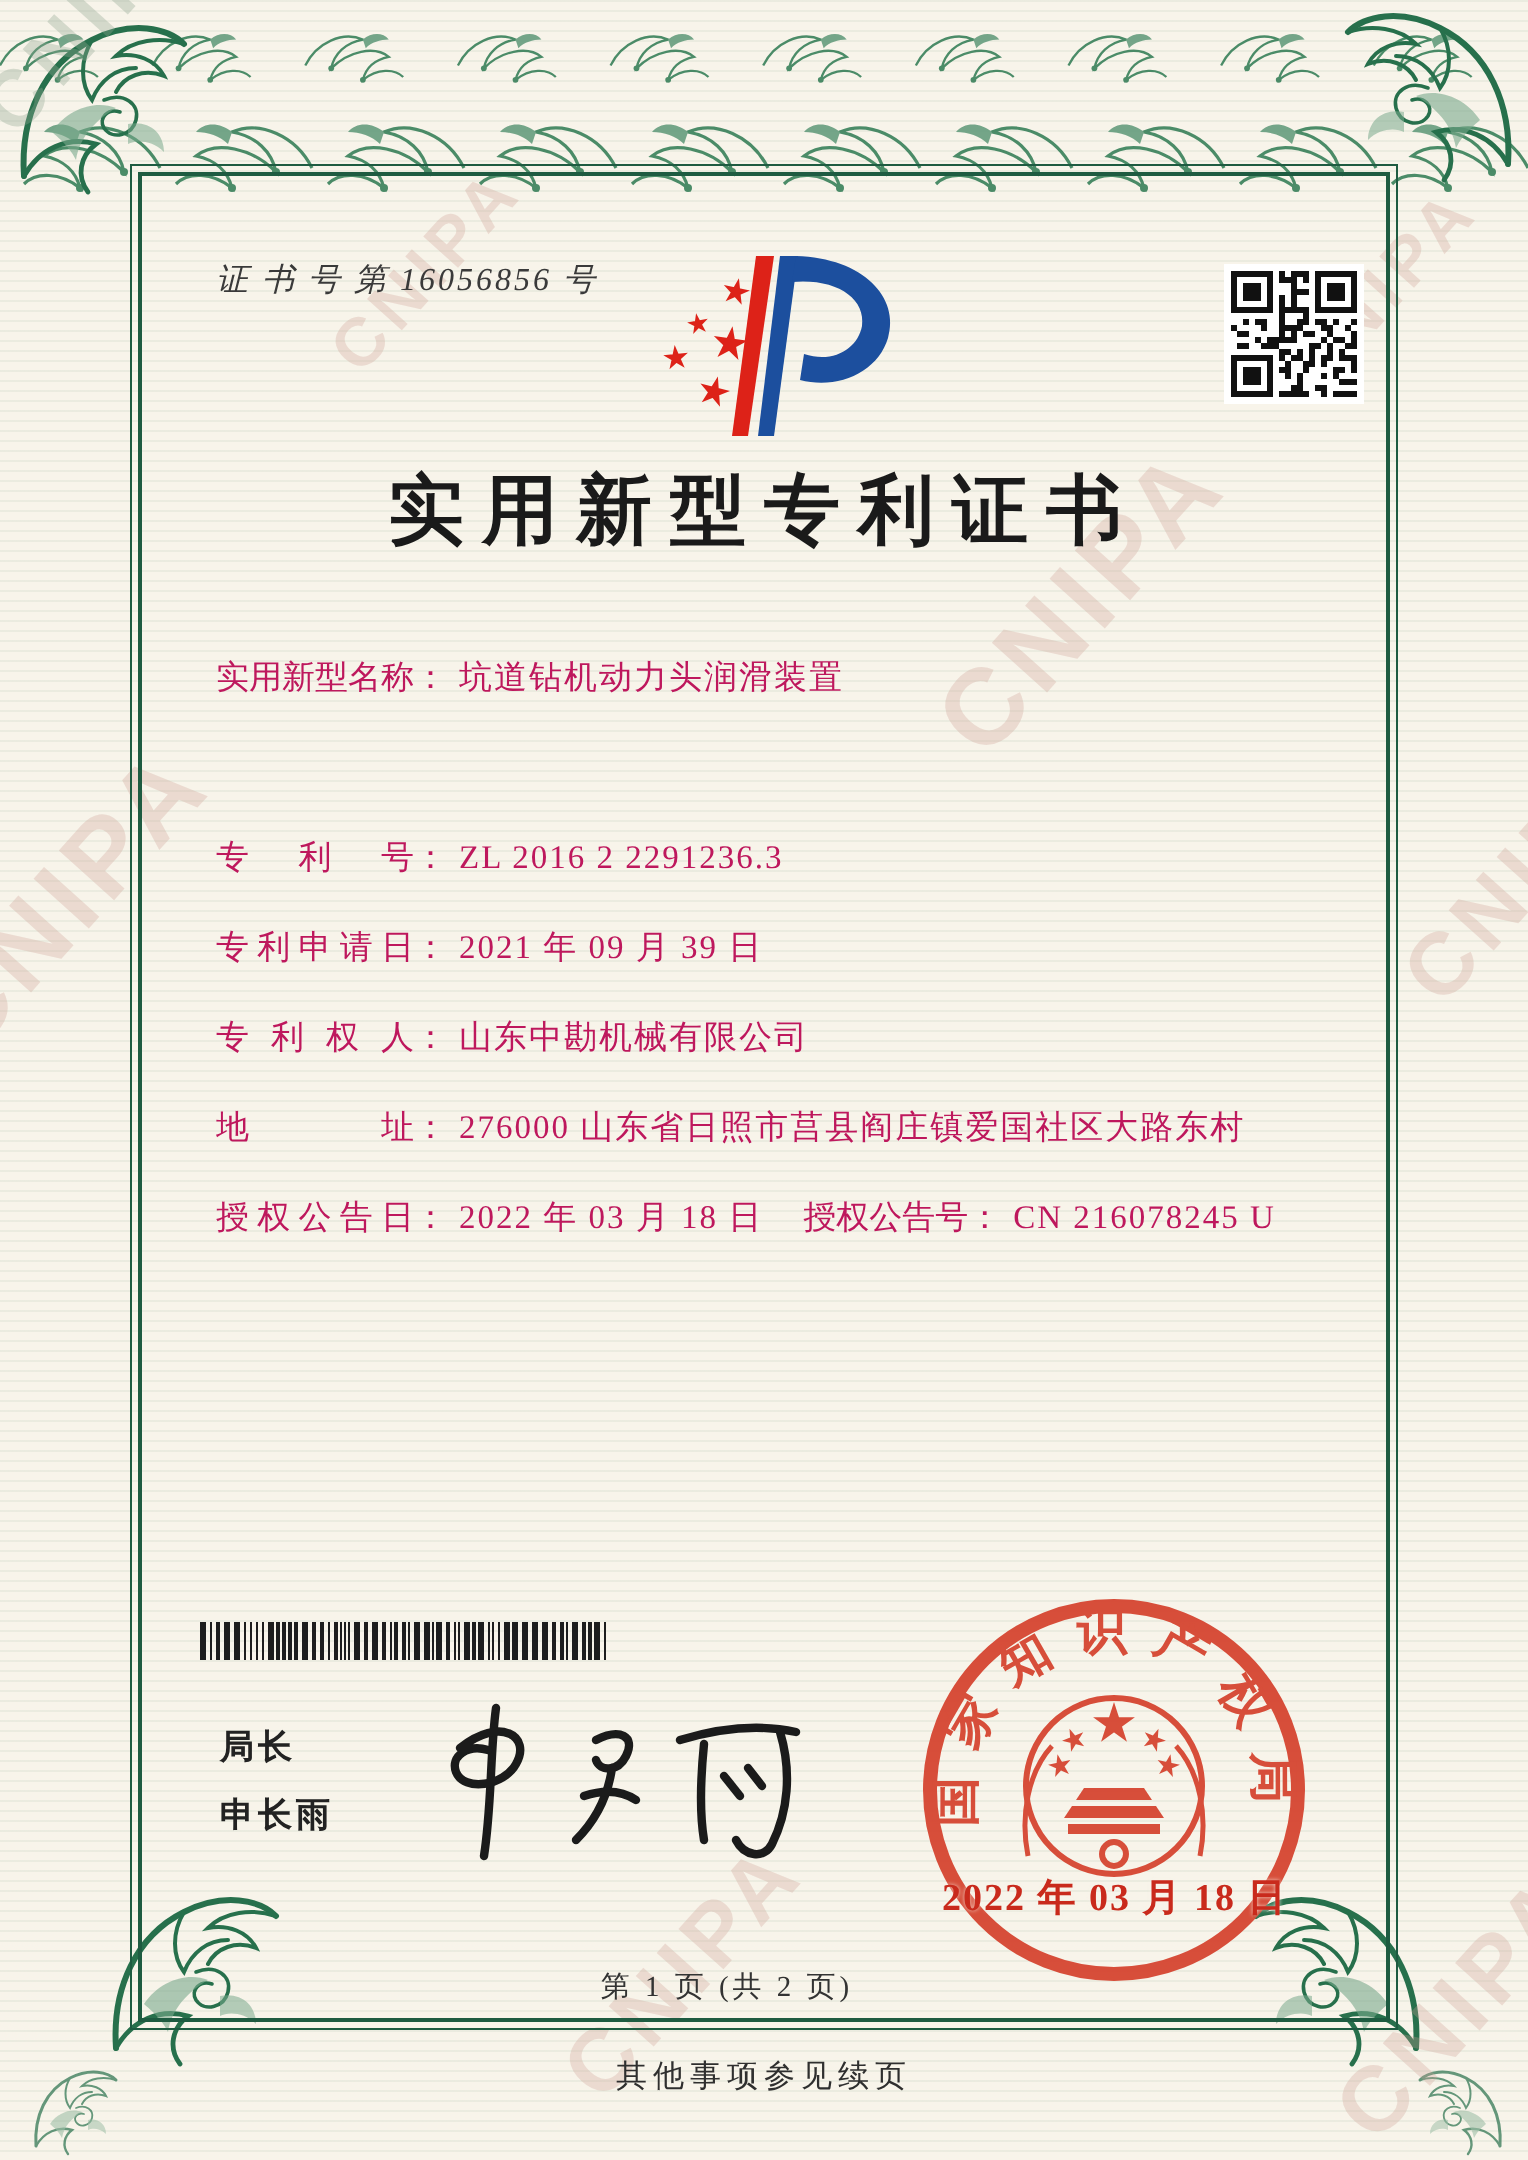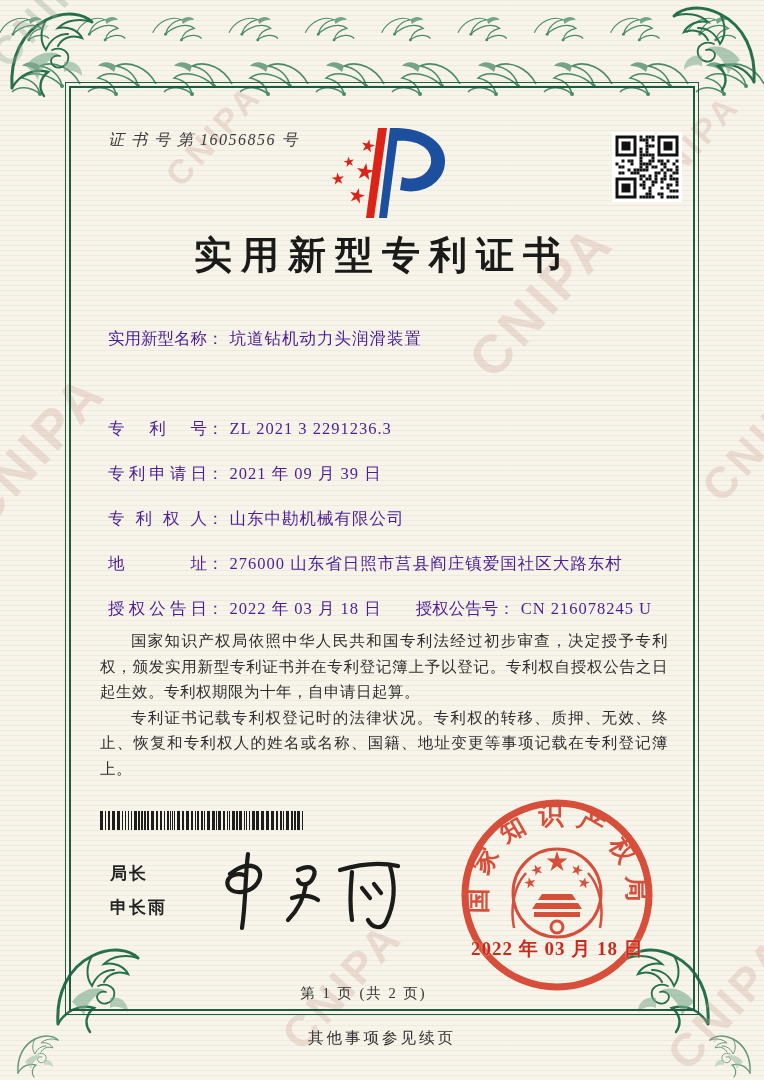--- a/index.html
+++ b/index.html
@@ -42,27 +42,27 @@
 
   .cert-no{
     position:absolute;left:108px;top:130px;
     font-size:16px;letter-spacing:1.5px;color:#3a3a3a;font-style:italic;
   }
   .title{
     position:absolute;left:0;top:230px;width:764px;text-align:center;
     font-size:38px;font-weight:bold;letter-spacing:9px;color:#1a1a1a;
   }
 
-  .frow{position:absolute;left:108px;white-space:nowrap;font-size:16.5px;color:#4c1d95;}
+  .frow{position:absolute;left:108px;white-space:nowrap;font-size:16.5px;color:#be185d;}
   .flabel{
     display:inline-block;width:99px;vertical-align:bottom;
     text-align:justify;text-align-last:justify;
   }
   .fvalue{letter-spacing:1px;margin-left:6px;}
-  .pair2{margin-left:34px;}
+  .pair2{margin-left:20px;}
 
   .paras{
     position:absolute;left:100px;top:628px;width:568px;
     font-size:15.5px;line-height:25.5px;letter-spacing:0.5px;color:#2f2f2f;
     text-align:justify;
   }
   .paras p{margin:0;text-indent:2em;}
 
   .signing{position:absolute;left:110px;top:862px;font-size:17px;letter-spacing:2px;color:#222;font-weight:bold;}
   .signing div{margin-bottom:11px;}
@@ -316,39 +316,35 @@
         <rect x="6" y="48" width="9" height="9" fill="#111"></rect>
       </g>
   </svg>
 
   <div class="title">实用新型专利证书</div>
 
   <div class="frow" style="top:328px">
     <span class="flabel">实用新型名称</span><span class="colon">：</span><span class="fvalue">坑道钻机动力头润滑装置</span>
   </div>
   <div class="frow" style="top:418px">
-    <span class="flabel">专利号</span><span class="colon">：</span><span class="fvalue">ZL 2021 3 2291236.3</span>
+    <span class="flabel">专利号</span><span class="colon">：</span><span class="fvalue">ZL 2016 2 2291236.3</span>
   </div>
   <div class="frow" style="top:463px">
     <span class="flabel">专利申请日</span><span class="colon">：</span><span class="fvalue">2021 年 09 月 39 日</span>
   </div>
   <div class="frow" style="top:508px">
     <span class="flabel">专利权人</span><span class="colon">：</span><span class="fvalue">山东中勘机械有限公司</span>
   </div>
   <div class="frow" style="top:553px">
     <span class="flabel">地址</span><span class="colon">：</span><span class="fvalue">276000 山东省日照市莒县阎庄镇爱国社区大路东村</span>
   </div>
   <div class="frow" style="top:598px">
     <span class="flabel">授权公告日</span><span class="colon">：</span><span class="fvalue">2022 年 03 月 18 日</span><span class="pair2"><span>授权公告号</span><span class="colon">：</span><span class="fvalue">CN 216078245 U</span></span>
   </div>
 
-  <div class="paras">
-    <p>国家知识产权局依照中华人民共和国专利法经过初步审查，决定授予专利权，颁发实用新型专利证书并在专利登记簿上予以登记。专利权自授权公告之日起生效。专利权期限为十年，自申请日起算。</p>
-    <p>专利证书记载专利权登记时的法律状况。专利权的转移、质押、无效、终止、恢复和专利权人的姓名或名称、国籍、地址变更等事项记载在专利登记簿上。</p>
-  </div>
 
   <svg style="position:absolute;left:100px;top:811px" width="208" height="20" viewBox="0 0 208 20">
     <g class="bars" fill="#1d1d1d">
         <rect x="0" y="0" width="3" height="19"></rect>
         <rect x="5" y="0" width="1" height="19"></rect>
         <rect x="8" y="0" width="2" height="19"></rect>
         <rect x="12" y="0" width="3" height="19"></rect>
         <rect x="17" y="0" width="3" height="19"></rect>
         <rect x="22" y="0" width="1" height="19"></rect>
         <rect x="25" y="0" width="1" height="19"></rect>

